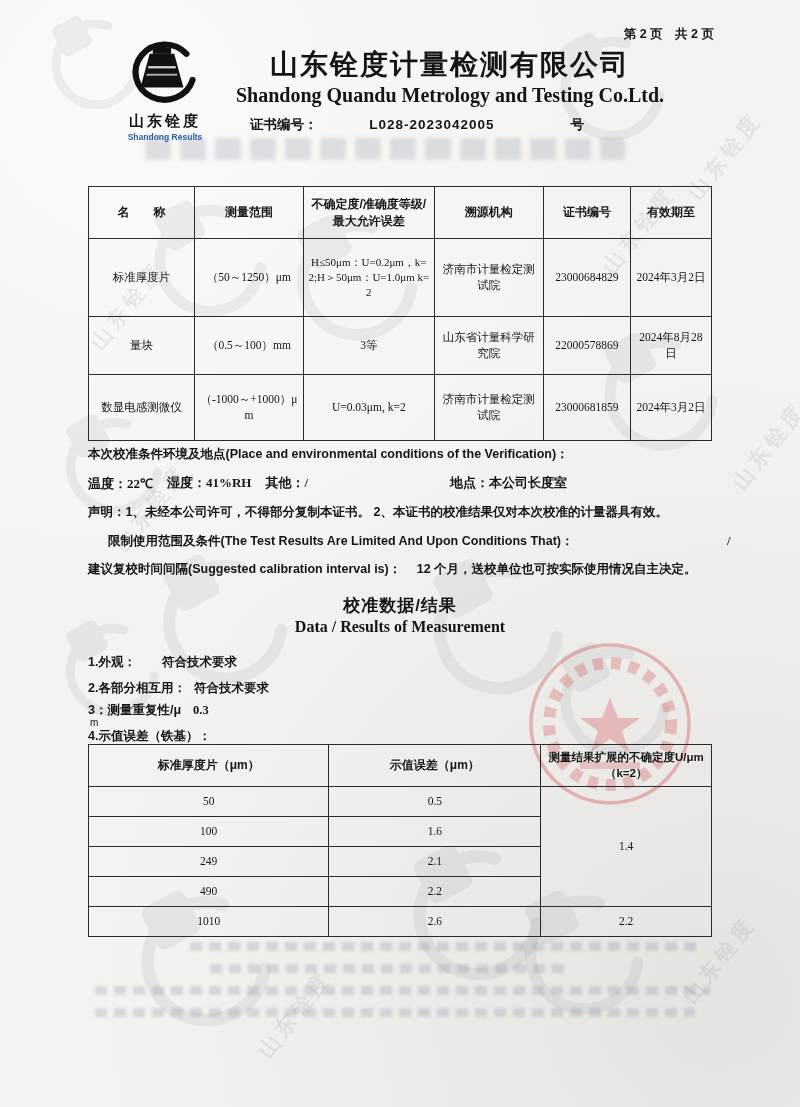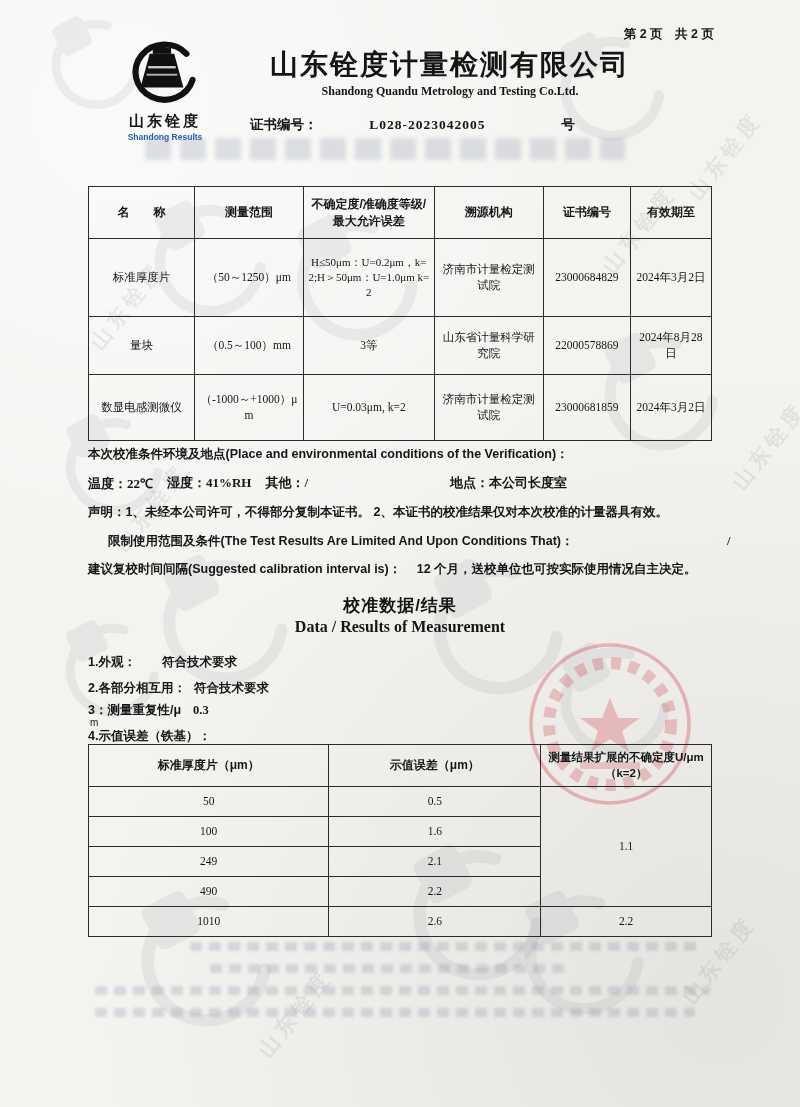--- a/index.html
+++ b/index.html
@@ -39,24 +39,24 @@
   .page-info{position:absolute;top:26px;right:86px;font-size:12.5px;font-weight:700;z-index:5;}
   .logo{position:absolute;top:40px;left:100px;width:130px;text-align:center;z-index:5;}
   .logo-cn{font-size:15px;font-weight:800;letter-spacing:3px;margin-top:2px;}
   .logo-en{font-size:8.5px;font-weight:700;color:#2a5caa;margin-top:1px;}
   .company-cn{
     position:absolute;top:46px;left:200px;width:500px;text-align:center;z-index:5;
     font-size:28px;font-weight:900;letter-spacing:2px;
   }
   .company-en{
     position:absolute;top:84px;left:200px;width:500px;text-align:center;z-index:5;
-    font-family:"Liberation Serif",serif;font-size:12px;font-weight:700;
+    font-family:"Liberation Serif",serif;font-size:20px;font-weight:700;
   }
   .cert-line{position:absolute;top:116px;left:250px;z-index:5;font-size:13.5px;font-weight:700;}
-  .cert-number{font-family:Liberation Serif, serif;font-weight:700;margin-left:48px;letter-spacing:1px;}
+  .cert-number{font-family:Liberation Sans, sans-serif;font-weight:700;margin-left:48px;letter-spacing:1px;}
   .cert-suffix{margin-left:72px;}
   
   .std-title{position:absolute;top:158px;left:88px;z-index:5;font-size:12.5px;font-weight:700;}
   table{border-collapse:collapse;table-layout:fixed;background:transparent;}
   .std-table{position:absolute;top:186px;left:88px;width:624px;z-index:5;}
   .res-table{position:absolute;top:744px;left:88px;width:624px;z-index:5;}
   td,th{
     border:1.6px solid #2b2b2b;text-align:center;vertical-align:middle;
     padding:2px 4px;font-size:11.5px;line-height:1.35;word-break:break-all;
   }
@@ -273,21 +273,21 @@
     </colgroup>
     <tbody>
         <tr class="rhead">
       <th>标准厚度片（μm）</th>
       <th>示值误差（μm）</th>
       <th style="font-size:11.5px">测量结果扩展的不确定度U/μm（k=2）</th>
     </tr>
     <tr class="rrow">
       <td class="serif-cell">50</td>
       <td class="serif-cell">0.5</td>
-      <td class="serif-cell" rowspan="4">1.1</td>
+      <td class="serif-cell" rowspan="4">1.4</td>
     </tr>
     <tr class="rrow">
       <td class="serif-cell">100</td>
       <td class="serif-cell">1.6</td>
     </tr>
     <tr class="rrow">
       <td class="serif-cell">249</td>
       <td class="serif-cell">2.1</td>
     </tr>
     <tr class="rrow">

